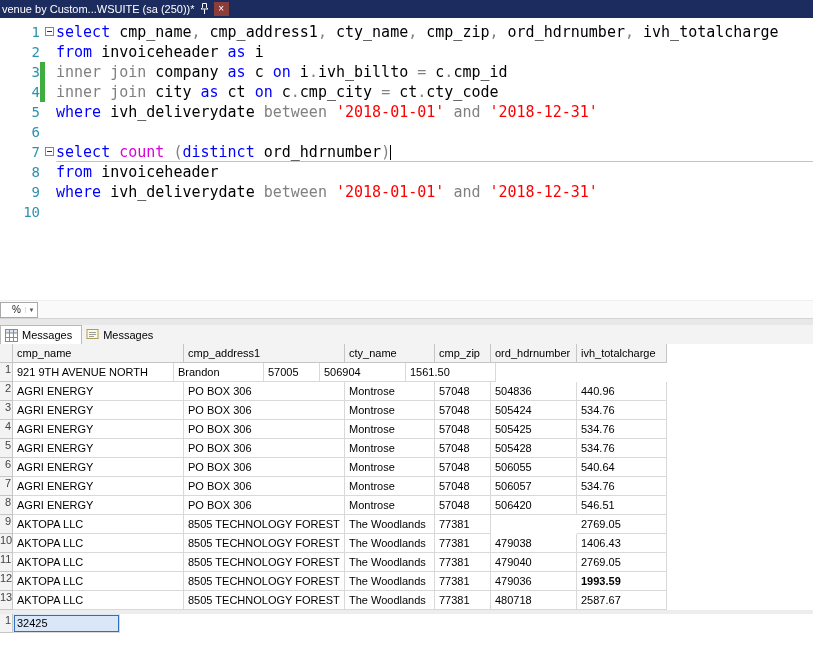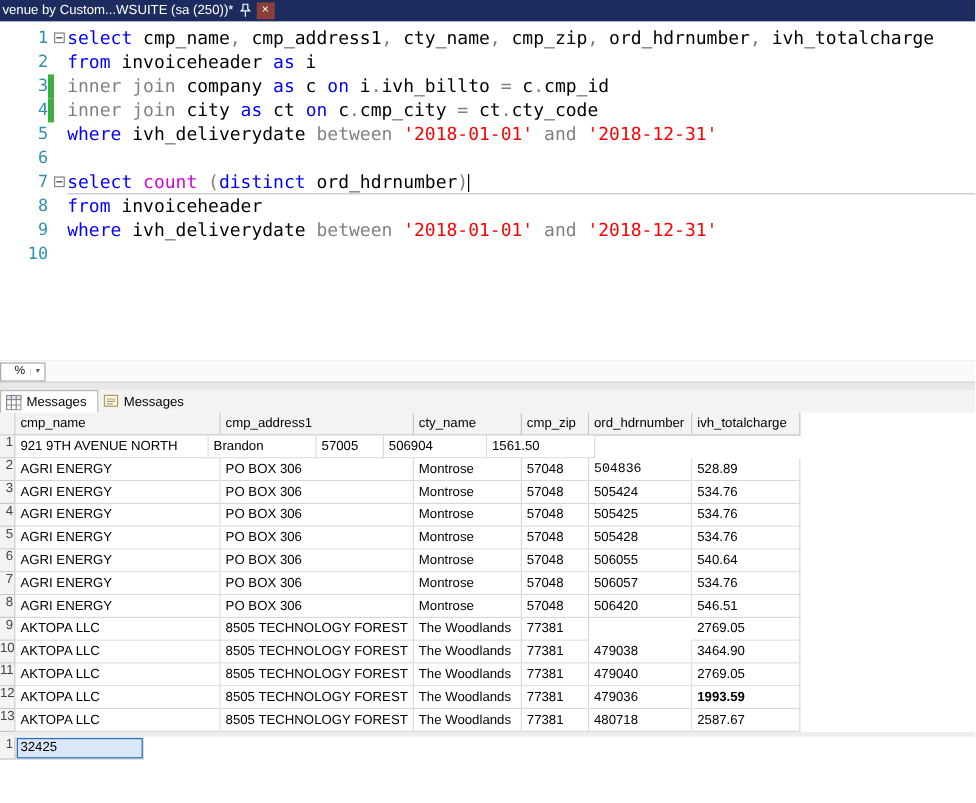--- a/index.html
+++ b/index.html
@@ -205,22 +205,22 @@
           <div class="gcell" style="width: 56px;">57005</div>
           <div class="gcell" style="width: 86px;">506904</div>
           <div class="gcell" style="width: 90px;">1561.50</div>
         </div>
         <div class="grow">
           <div class="rowhdr">2</div>
           <div class="gcell" style="width: 171px;">AGRI ENERGY</div>
           <div class="gcell" style="width: 161px;">PO BOX 306</div>
           <div class="gcell" style="width: 90px;">Montrose</div>
           <div class="gcell" style="width: 56px;">57048</div>
-          <div class="gcell" style="width: 86px; font-family: Liberation Mono, monospace;">504836</div>
-          <div class="gcell" style="width: 90px;">528.89</div>
+          <div class="gcell" style="width: 86px;">504836</div>
+          <div class="gcell" style="width: 90px;">440.96</div>
         </div>
         <div class="grow">
           <div class="rowhdr">3</div>
           <div class="gcell" style="width: 171px;">AGRI ENERGY</div>
           <div class="gcell" style="width: 161px;">PO BOX 306</div>
           <div class="gcell" style="width: 90px;">Montrose</div>
           <div class="gcell" style="width: 56px;">57048</div>
           <div class="gcell" style="width: 86px;">505424</div>
           <div class="gcell" style="width: 90px;">534.76</div>
         </div>
@@ -278,21 +278,21 @@
           <div class="gcell" style="width: 86px; margin-top: 30px;">479037</div>
           <div class="gcell" style="width: 90px;">2769.05</div>
         </div>
         <div class="grow">
           <div class="rowhdr">10</div>
           <div class="gcell" style="width: 171px;">AKTOPA LLC</div>
           <div class="gcell" style="width: 161px;">8505 TECHNOLOGY FOREST</div>
           <div class="gcell" style="width: 90px;">The Woodlands</div>
           <div class="gcell" style="width: 56px;">77381</div>
           <div class="gcell" style="width: 86px;">479038</div>
-          <div class="gcell" style="width: 90px;">3464.90</div>
+          <div class="gcell" style="width: 90px;">1406.43</div>
         </div>
         <div class="grow">
           <div class="rowhdr">11</div>
           <div class="gcell" style="width: 171px;">AKTOPA LLC</div>
           <div class="gcell" style="width: 161px;">8505 TECHNOLOGY FOREST</div>
           <div class="gcell" style="width: 90px;">The Woodlands</div>
           <div class="gcell" style="width: 56px;">77381</div>
           <div class="gcell" style="width: 86px;">479040</div>
           <div class="gcell" style="width: 90px;">2769.05</div>
         </div>

